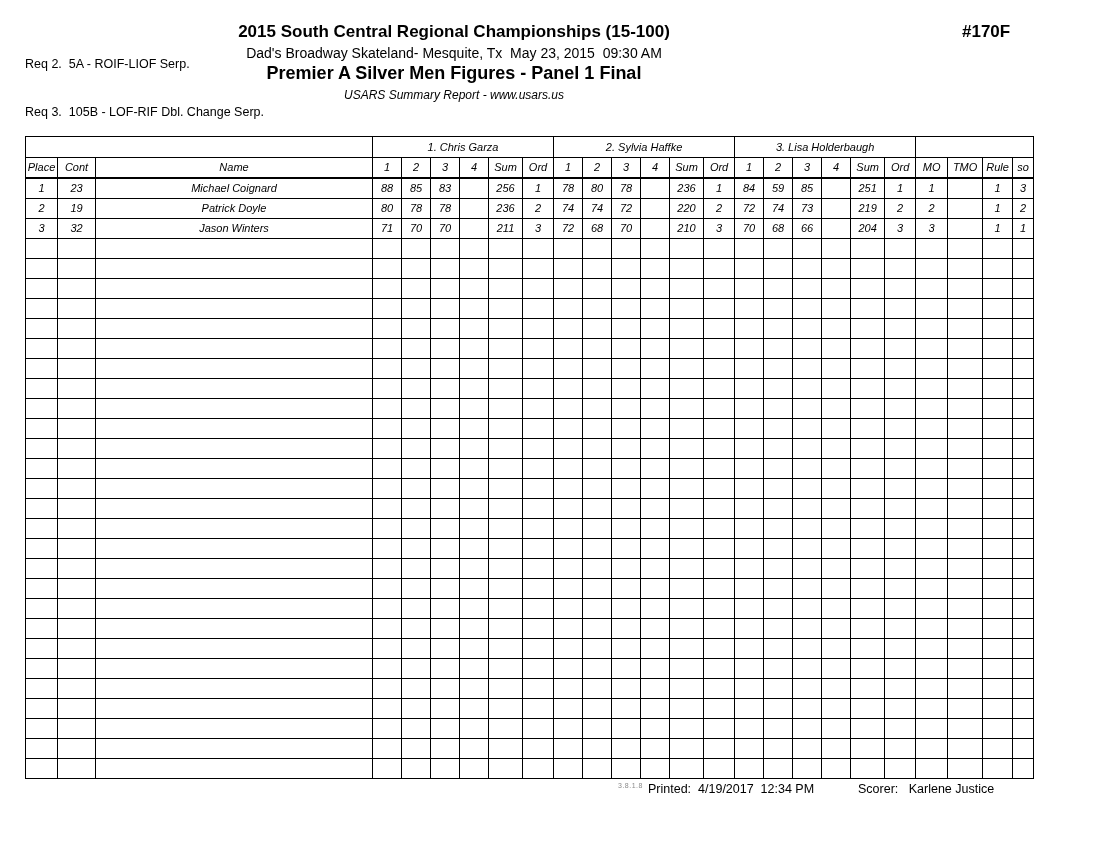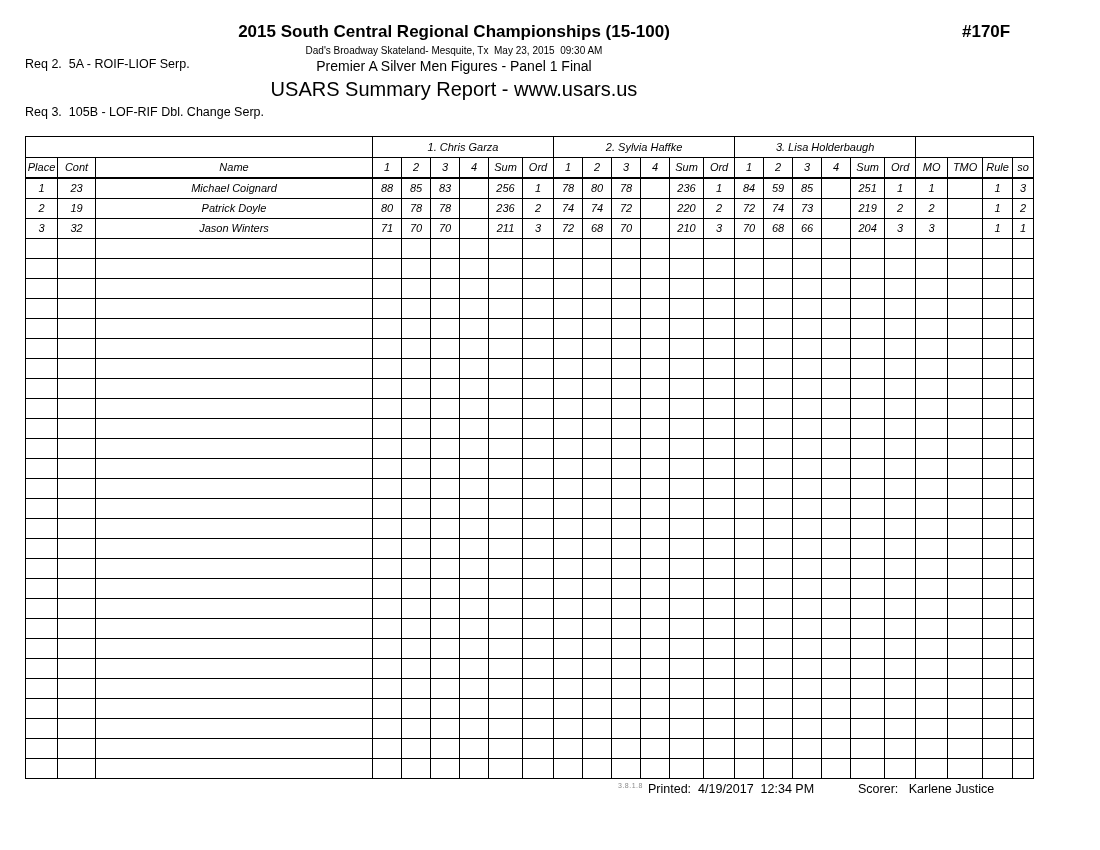--- a/index.html
+++ b/index.html
@@ -4,23 +4,23 @@
 <style>
   html,body{margin:0;padding:0;background:#fff;}
   .page{position:relative;width:1100px;height:850px;background:#ffffff;
         font-family:"Liberation Sans",sans-serif;color:#000;overflow:hidden;}
 
   
   .hdr{position:relative;height:136px;}
   .reqs{position:absolute;left:25px;top:24px;font-size:12.5px;line-height:16px;white-space:pre;}
   .titles{position:absolute;left:0;top:0;width:908px;text-align:center;}
   .t1{margin-top:22px;font-size:17px;font-weight:bold;white-space:pre;}
-  .t2{margin-top:3px;font-size:10px;white-space:pre;}
-  .t3{margin-top:2px;font-size:14px;font-weight:normal;white-space:pre;}
-  .t4{margin-top:4px;font-size:20px;white-space:pre;}
+  .t2{margin-top:3px;font-size:14px;white-space:pre;}
+  .t3{margin-top:2px;font-size:18px;font-weight:bold;white-space:pre;}
+  .t4{margin-top:4px;font-size:12px;white-space:pre;font-style:italic;}
   .evtnum{position:absolute;left:962px;top:22px;font-size:17px;font-weight:bold;}
 
   
   table.sum{border-collapse:collapse;table-layout:fixed;margin-left:25px;width:1008px;font-style:italic;}
   table.sum td,table.sum th{border:1px solid #000;padding:0;margin:0;height:19px;
       font-size:11px;font-weight:normal;line-height:19px;overflow:hidden;
       white-space:nowrap;text-align:center;vertical-align:middle;}
   tr.jrow td{height:20px;}
   td.nob{border:none;}
   td.jbox{text-align:left;padding-left:4px;font-size:11.5px;white-space:pre;}

